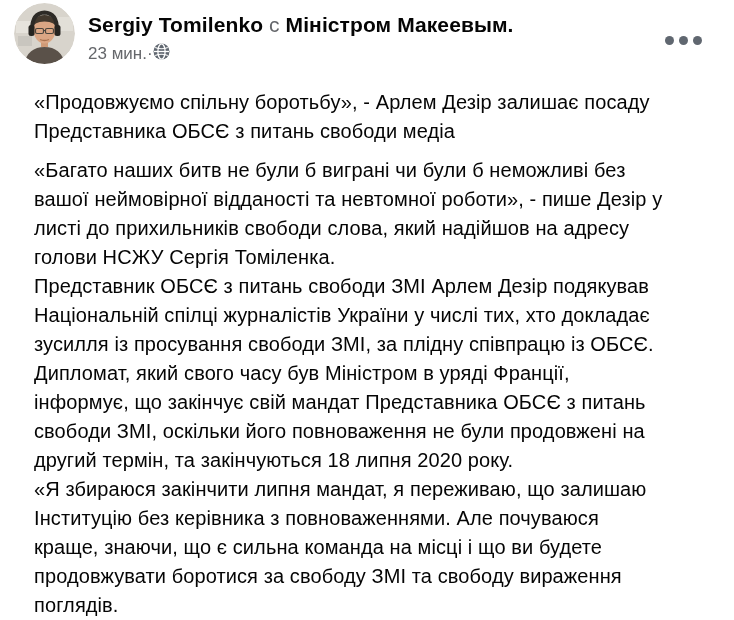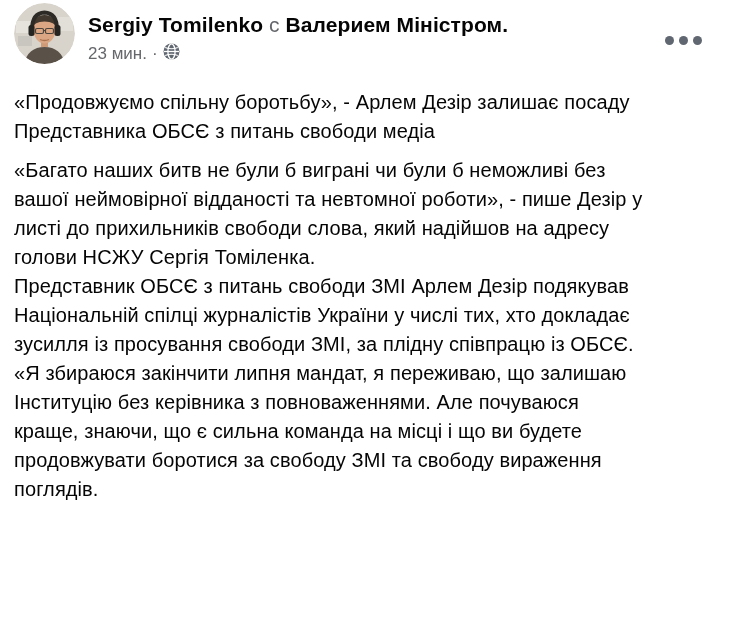--- a/index.html
+++ b/index.html
@@ -42,21 +42,20 @@
   }
   .name-line .author-link { cursor: pointer; }
   .name-line .connector {
     font-weight: 400;
     color: #65676B;
   }
   .meta-line {
     margin-top: 4px;
     display: flex;
     align-items: center;
-    gap: 5px;
     font-size: 17px;
     color: #65676B;
   }
   .meta-line .timestamp { cursor: pointer; }
   .meta-line .sep { color: #65676B; }
   .globe { display: inline-block; margin-top: 1px; }
   .options-btn {
     position: absolute;
     top: 22px;
     right: 20px;
@@ -72,20 +71,21 @@
     height: 9px;
     border-radius: 50%;
     background: #606770;
   }
   .body {
     padding: 23px 18px 0 14px;
     font-size: 20px;
     line-height: 29px;
     color: #050505;
     letter-spacing: 0.1px;
+    margin-left: 20px;
   }
   .body p {
     margin: 0;
     white-space: pre-line;
   }
   .body p.title-para {
     margin-bottom: 10px;
   }
 </style>
 </head>
@@ -119,21 +119,21 @@
           <line x1="29.5" y1="27.5" x2="31.5" y2="27.5" stroke="#4a443c" stroke-width="1.2"></line>
           <path d="M26 36.5 Q30.5 38.5 35 36.5" fill="none" stroke="#a8724f" stroke-width="1.3"></path>
         </g>
       </svg>
     </div>
 
     <div class="header-info">
       <div class="name-line">
         <span class="author-link">Sergiy Tomilenko</span>
         <span class="connector">с</span>
-        <span class="author-link">Валерием Міністром.</span>
+        <span class="author-link">Міністром Макеевым.</span>
       </div>
       <div class="meta-line">
         <span class="timestamp">23 мин.</span>
         <span class="sep">·</span>
         <span class="globe">
           <svg width="17" height="17" viewBox="0 0 17 17">
             <circle cx="8.5" cy="8.5" r="8" fill="#606770"></circle>
             <path d="M1 8.5 H16" stroke="#ffffff" stroke-width="1.3" fill="none"></path>
             <ellipse cx="8.5" cy="8.5" rx="3.6" ry="7.6" fill="none" stroke="#ffffff" stroke-width="1.3"></ellipse>
             <path d="M2.2 4.4 Q8.5 7 14.8 4.4" stroke="#ffffff" stroke-width="1.1" fill="none"></path>
@@ -154,20 +154,24 @@
   <div class="body">
     <p class="title-para">«Продовжуємо спільну боротьбу», - Арлем Дезір залишає посаду
 Представника ОБСЄ з питань свободи медіа</p>
     <p>«Багато наших битв не були б виграні чи були б неможливі без
 вашої неймовірної відданості та невтомної роботи», - пише Дезір у
 листі до прихильників свободи слова, який надійшов на адресу
 голови НСЖУ Сергія Томіленка.</p>
     <p>Представник ОБСЄ з питань свободи ЗМІ Арлем Дезір подякував
 Національній спілці журналістів України у числі тих, хто докладає
 зусилля із просування свободи ЗМІ, за плідну співпрацю із ОБСЄ.</p>
+    <p>Дипломат, який свого часу був Міністром в уряді Франції,
+інформує, що закінчує свій мандат Представника ОБСЄ з питань
+свободи ЗМІ, оскільки його повноваження не були продовжені на
+другий термін, та закінчуються 18 липня 2020 року.</p>
     <p>«Я збираюся закінчити липня мандат, я переживаю, що залишаю
 Інституцію без керівника з повноваженнями. Але почуваюся
 краще, знаючи, що є сильна команда на місці і що ви будете
 продовжувати боротися за свободу ЗМІ та свободу вираження
 поглядів.</p>
   </div>
 
 </div>
 
 </body></html>

